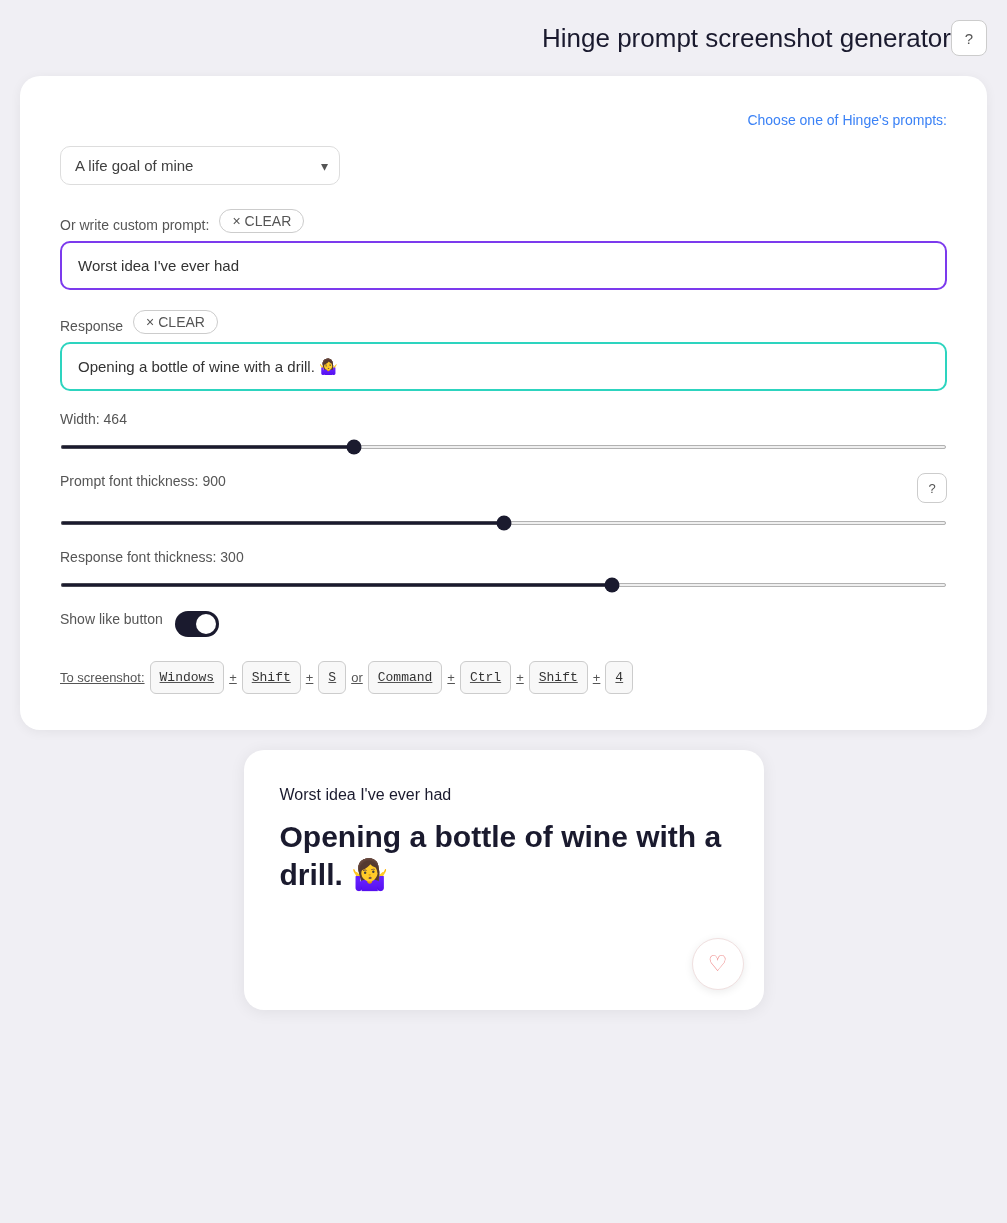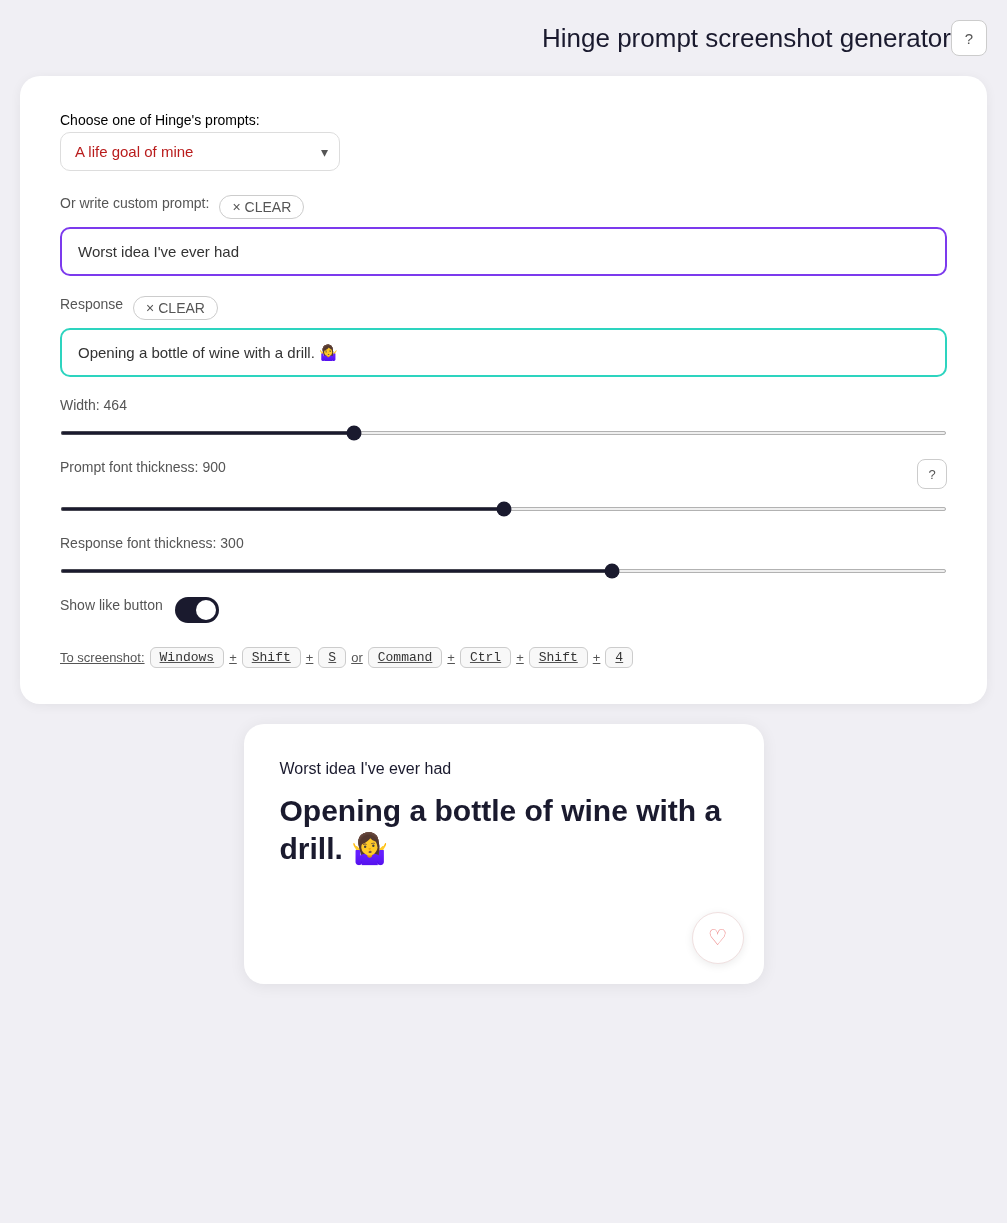--- a/index.html
+++ b/index.html
@@ -34,53 +34,54 @@
     }
     .card {
       background: #fff;
       border-radius: 20px;
       padding: 36px 40px;
       margin-bottom: 20px;
       box-shadow: 0 2px 12px rgba(0,0,0,0.06);
     }
     .section-label {
       font-size: 14px;
-      color: #000000;
-      margin-bottom: 4px;
+      color: #3b82f6;
+      margin-bottom: 18px;
+      text-align: right;
     }
     .select-wrapper {
       position: relative;
       width: 280px;
       margin-bottom: 24px;
     }
     .select-wrapper select {
       width: 100%;
       padding: 10px 36px 10px 14px;
       border: 1.5px solid #ddd;
       border-radius: 10px;
       font-size: 15px;
-      color: #b91c1c;
+      color: #404040;
       background: #fff;
       appearance: none;
       cursor: pointer;
       outline: none;
     }
     .select-wrapper::after {
       content: '▾';
       position: absolute;
       right: 12px;
       top: 50%;
       transform: translateY(-50%);
       color: #555;
       pointer-events: none;
       font-size: 14px;
     }
     .row-label {
       display: flex;
-      align-items: flex-start;
+      align-items: flex-end;
       gap: 10px;
       margin-bottom: 8px;
     }
     .row-label span {
       font-size: 14px;
       color: #555;
     }
     .clear-btn {
       display: flex;
       align-items: center;
@@ -169,21 +170,21 @@
       display: flex;
       align-items: center;
       flex-wrap: wrap;
       gap: 5px;
       font-size: 13px;
       color: #555;
       text-decoration: underline;
     }
     .kbd {
       display: inline-block;
-      padding: 2px 9px;
+      padding: 8px 9px;
       border: 1.5px solid #ccc;
       border-radius: 6px;
       font-size: 13px;
       font-family: 'Courier New', monospace;
       background: #f8f8f8;
       color: #333;
     }
     .preview-card {
       background: #fff;
       border-radius: 20px;

